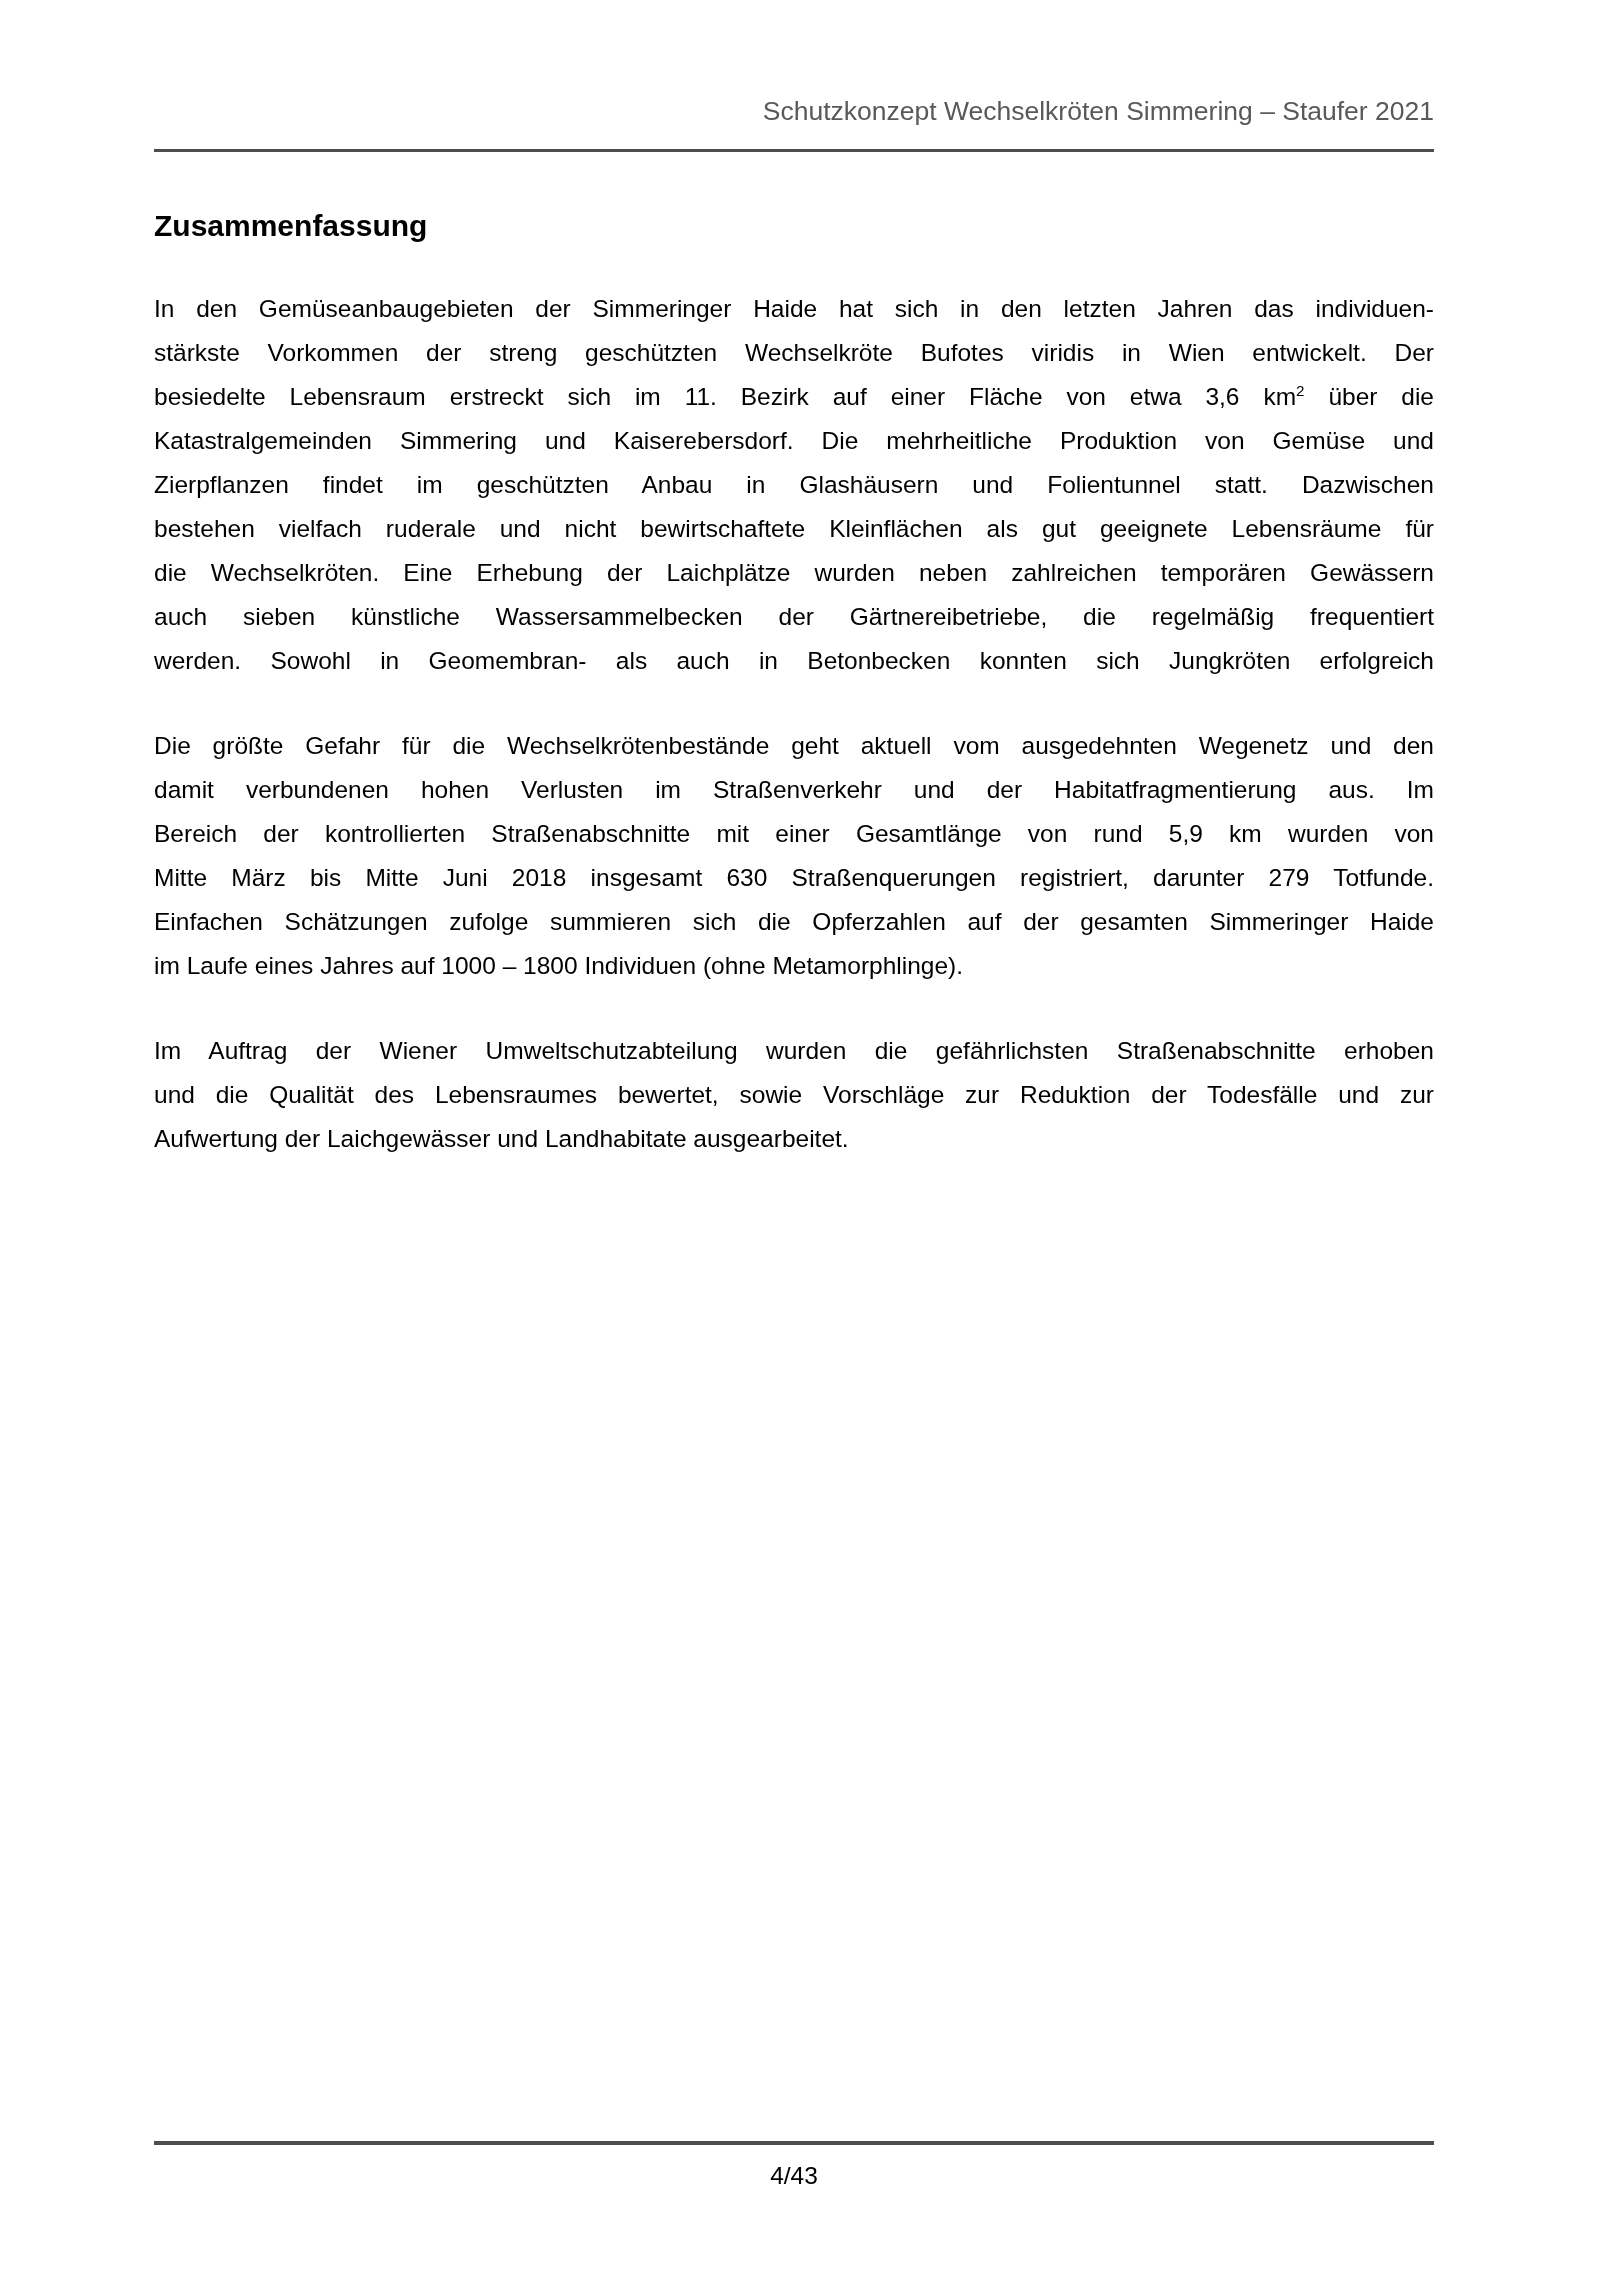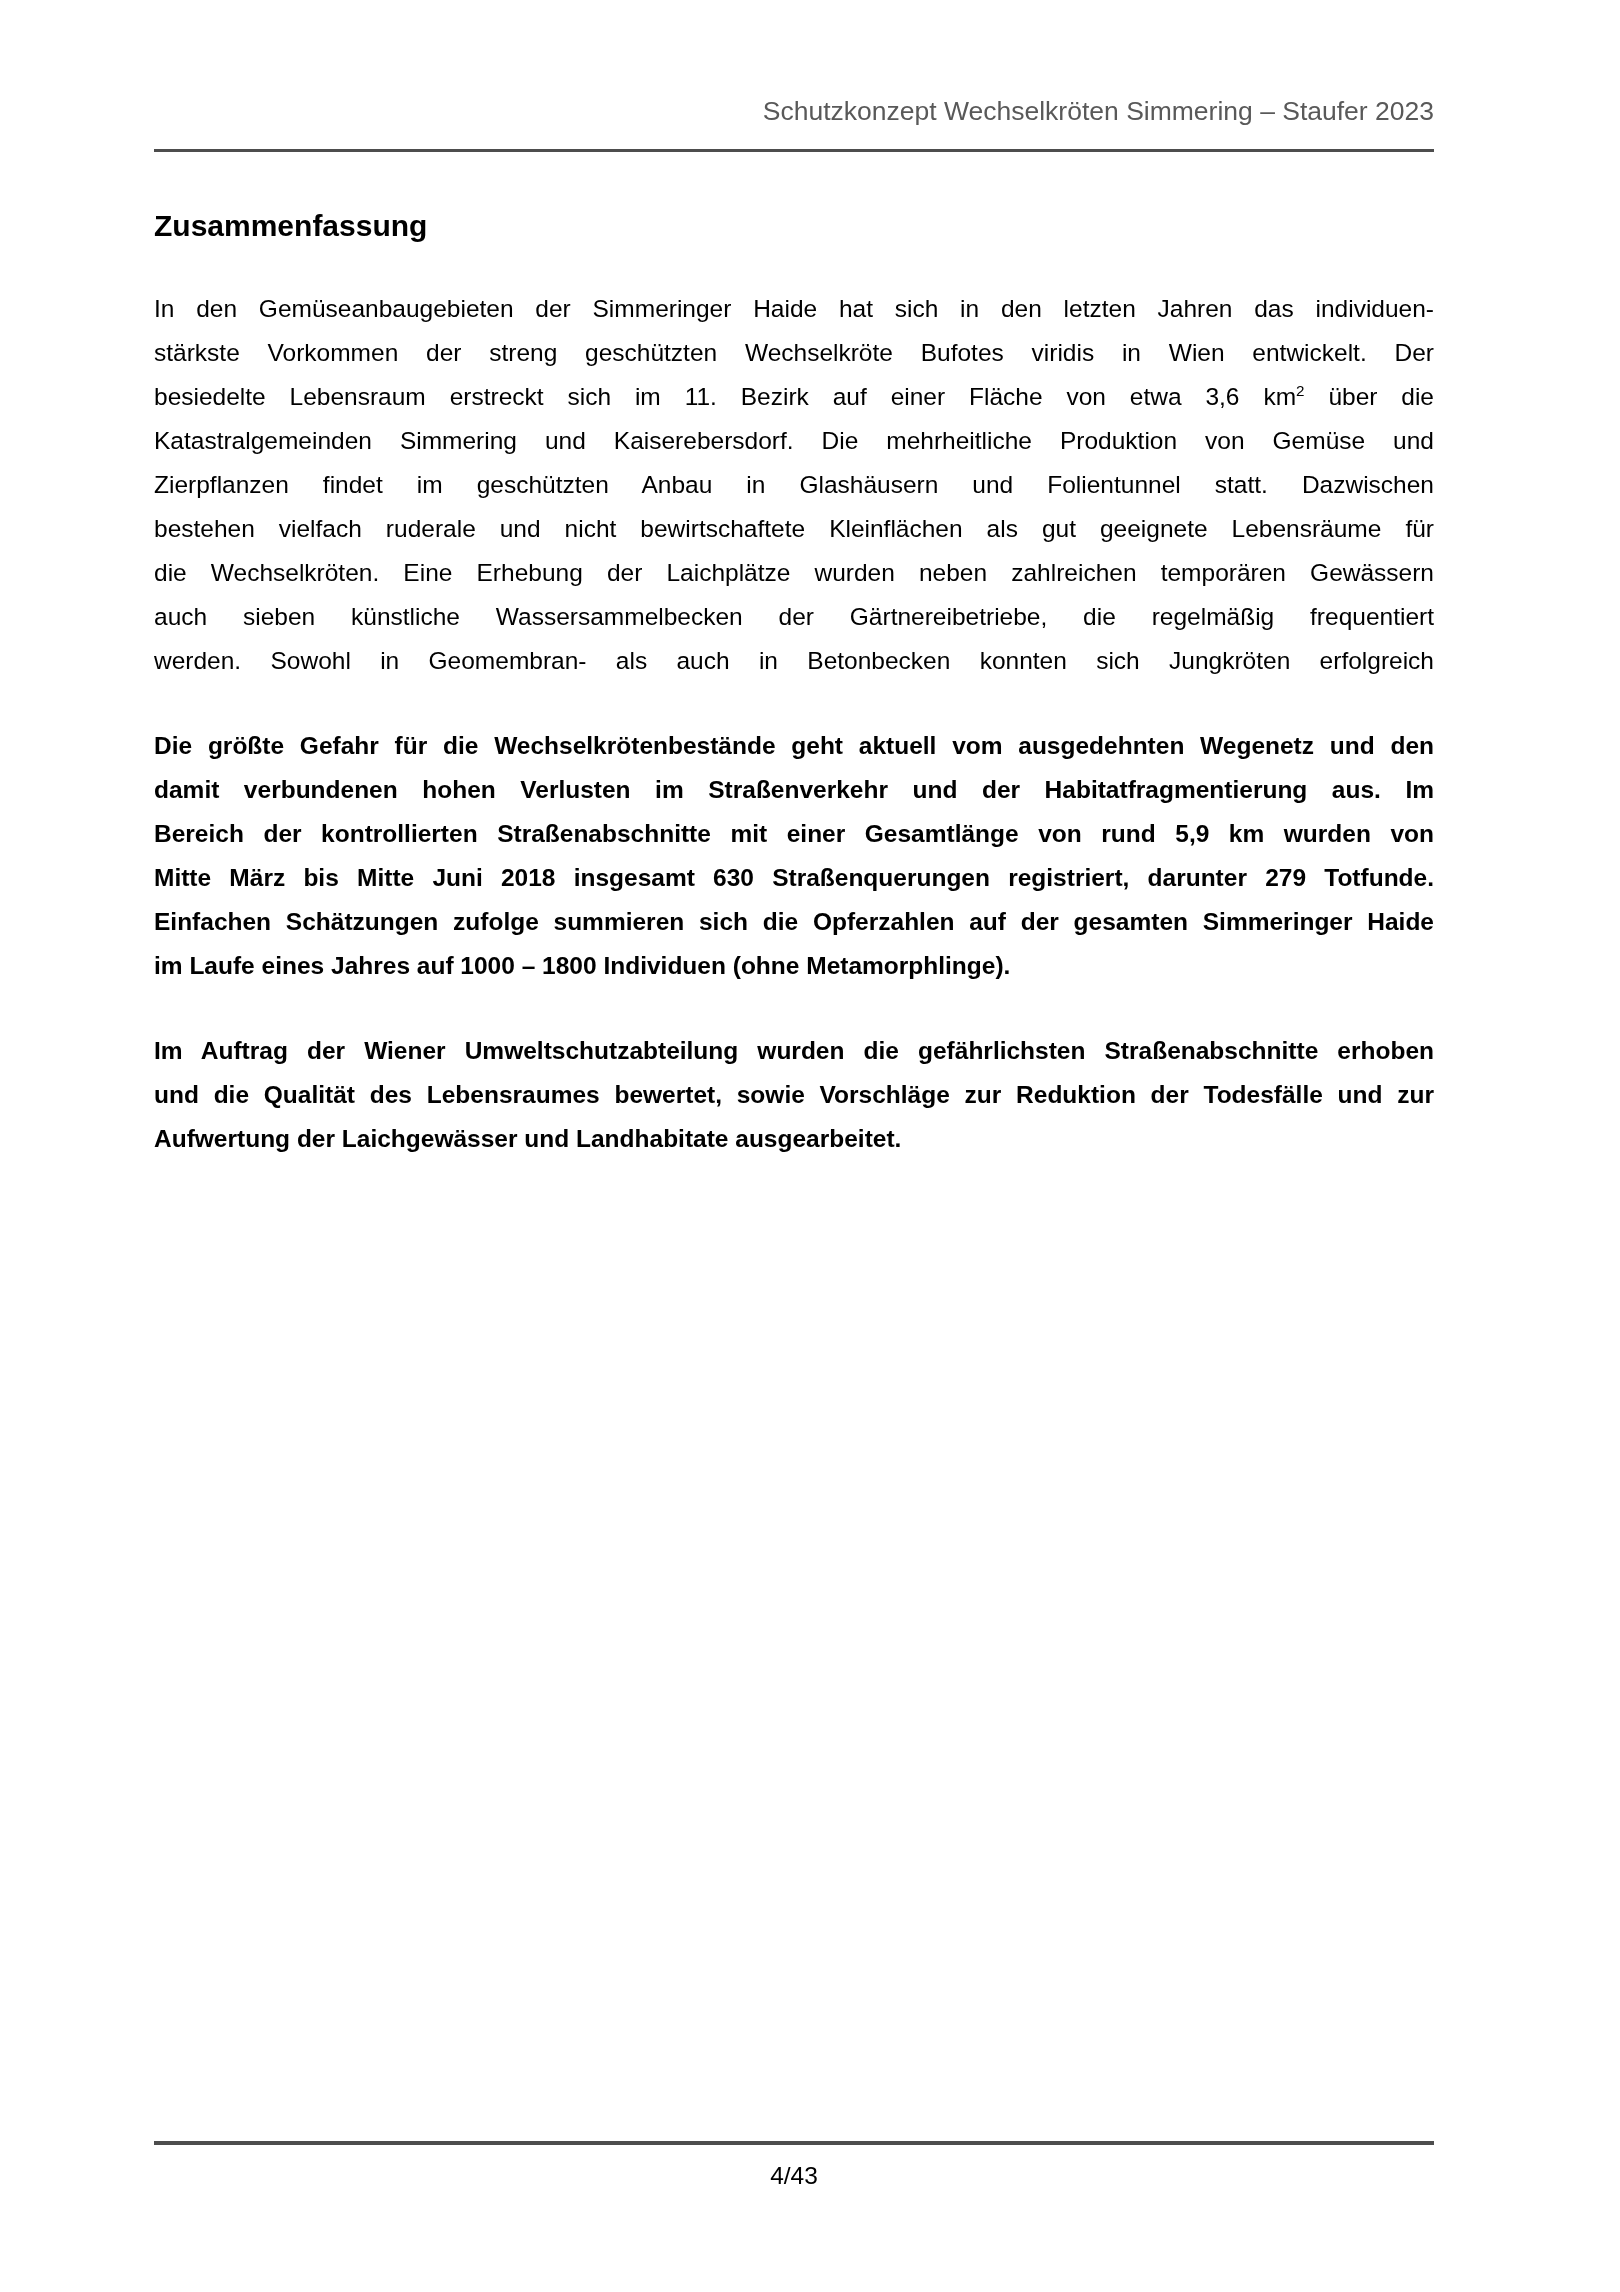--- a/index.html
+++ b/index.html
@@ -37,21 +37,21 @@
     font-size:30px;
     line-height:37px;
     font-weight:bold;
     color:var(--body-text);
   }
   .para{
     margin:43px 186px 0 154px;
     font-size:24.5px;
     line-height:44px;
   }
-  .para + .para{margin-top:41px;font-weight:bold;}
+  .para + .para{margin-top:41px;}
   .ln{
     text-align:justify;
     text-align-last:justify;
     white-space:normal;
   }
   .ln.last{
     text-align:left;
     text-align-last:left;
   }
   .italic{}
@@ -74,21 +74,21 @@
     font-size:24.5px;
     line-height:29px;
     color:var(--body-text);
   }
 </style>
 </head>
 <body>
 
 <div class="page">
 
-  <div class="header-text">Schutzkonzept Wechselkröten Simmering – Staufer 2023</div>
+  <div class="header-text">Schutzkonzept Wechselkröten Simmering – Staufer 2021</div>
 
   <div class="rule"></div>
 
   <h1 class="doc-heading">Zusammenfassung</h1>
 
   <div class="para">
     <div class="ln">In den Gemüseanbaugebieten der Simmeringer Haide hat sich in den letzten Jahren das individuen-</div>
     <div class="ln"><span>stärkste Vorkommen der streng geschützten Wechselkröte </span><span class="italic">Bufotes viridis</span><span> in Wien entwickelt. Der</span></div>
     <div class="ln"><span>besiedelte Lebensraum erstreckt sich im 11. Bezirk auf einer Fläche von etwa 3,6 km</span><sup>2</sup><span> über die</span></div>
     <div class="ln">Katastralgemeinden Simmering und Kaiserebersdorf. Die mehrheitliche Produktion von Gemüse und</div>

